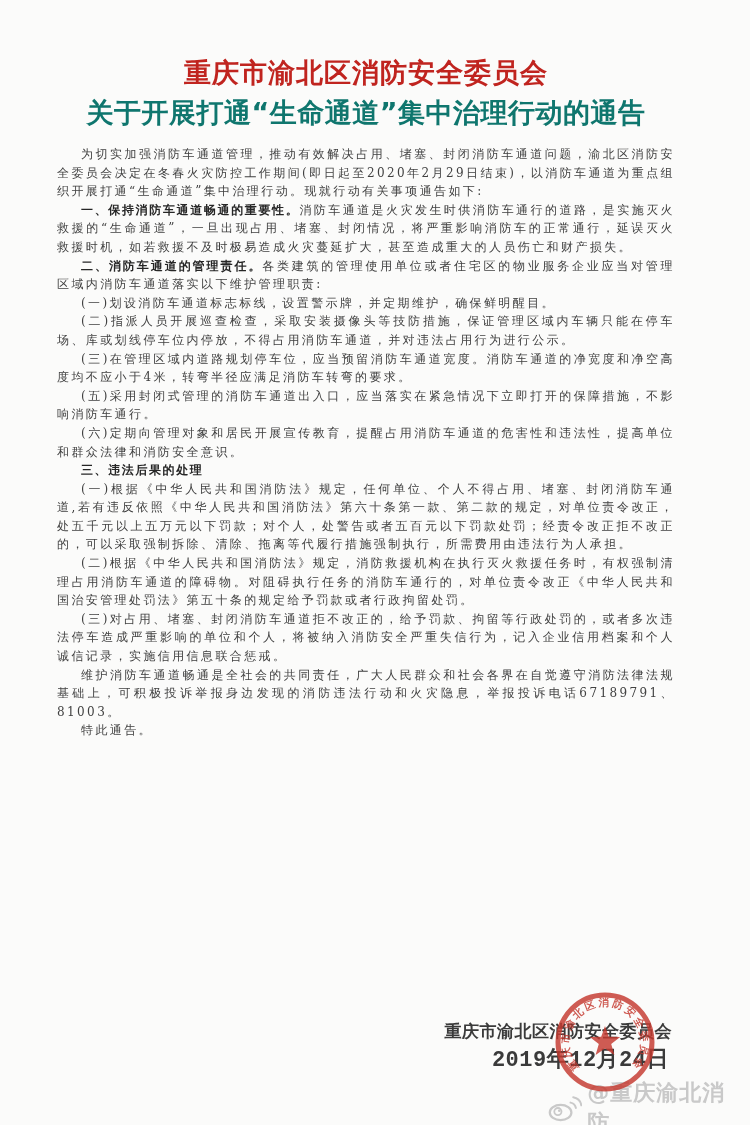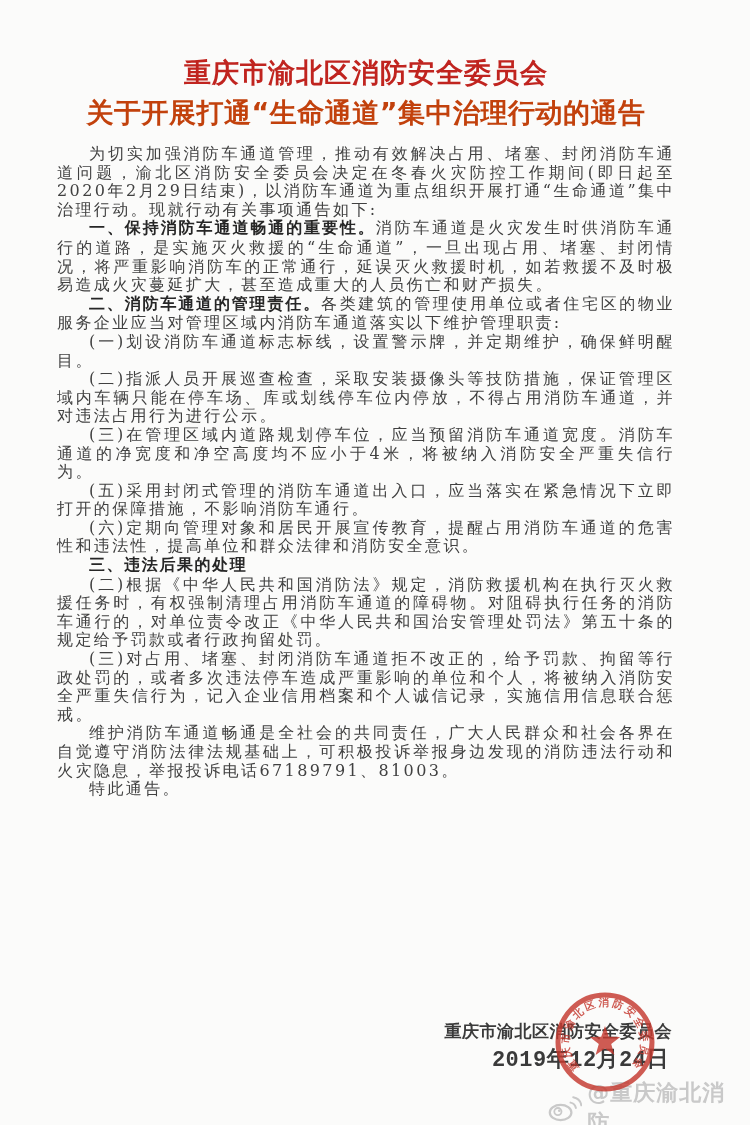--- a/index.html
+++ b/index.html
@@ -17,37 +17,37 @@
     font-weight:700;font-size:27px;line-height:34px;
     letter-spacing:1px;
     color:#c0241f;
   }
   .notice-title{
     margin:6px 0 0;
     text-align:center;
     font-family:"DejaVu Sans","Liberation Sans",sans-serif;
     font-weight:700;font-size:27px;line-height:34px;
     letter-spacing:0.5px;
-    color:#c2410c;
+    color:#0f766e;
   }
   .body-text{
     margin:15px 57px 0 57px;
   }
   .para{
     margin:0;
     text-indent:2em;
-    font-size:16px;
+    font-size:12px;
     line-height:18.6px;
     letter-spacing:2.4px;
     color:#414141;
     text-align:justify;
     text-justify:inter-character;
   }
   .para strong{
-    font-family:Liberation Mono, monospace;
+    font-family:Liberation Sans, sans-serif;
     font-weight:700;
     color:#262626;
     letter-spacing:1.6px;
   }
   .sig-org{
     position:absolute;top:1020px;right:60px;
     font-family:"DejaVu Sans","Liberation Sans",sans-serif;
     font-weight:700;font-size:17px;color:#3a3a3a;letter-spacing:0.5px;
   }
   .sig-date{
@@ -79,24 +79,25 @@
 
   <h1 class="org-title">重庆市渝北区消防安全委员会</h1>
   <h2 class="notice-title">关于开展打通“生命通道”集中治理行动的通告</h2>
 
   <div class="body-text" id="paragraphs">
       <p class="para"><span>为切实加强消防车通道管理，推动有效解决占用、堵塞、封闭消防车通道问题，渝北区消防安全委员会决定在冬春火灾防控工作期间(即日起至2020年2月29日结束)，以消防车通道为重点组织开展打通“生命通道”集中治理行动。现就行动有关事项通告如下:</span></p>
       <p class="para"><strong>一、保持消防车通道畅通的重要性。</strong><span>消防车通道是火灾发生时供消防车通行的道路，是实施灭火救援的“生命通道”，一旦出现占用、堵塞、封闭情况，将严重影响消防车的正常通行，延误灭火救援时机，如若救援不及时极易造成火灾蔓延扩大，甚至造成重大的人员伤亡和财产损失。</span></p>
       <p class="para"><strong>二、消防车通道的管理责任。</strong><span>各类建筑的管理使用单位或者住宅区的物业服务企业应当对管理区域内消防车通道落实以下维护管理职责:</span></p>
       <p class="para"><span>(一)划设消防车通道标志标线，设置警示牌，并定期维护，确保鲜明醒目。</span></p>
       <p class="para"><span>(二)指派人员开展巡查检查，采取安装摄像头等技防措施，保证管理区域内车辆只能在停车场、库或划线停车位内停放，不得占用消防车通道，并对违法占用行为进行公示。</span></p>
-      <p class="para"><span>(三)在管理区域内道路规划停车位，应当预留消防车通道宽度。消防车通道的净宽度和净空高度均不应小于4米，将被纳入消防安全严重失信行为。</span></p>
+      <p class="para"><span>(三)在管理区域内道路规划停车位，应当预留消防车通道宽度。消防车通道的净宽度和净空高度均不应小于4米，转弯半径应满足消防车转弯的要求。</span></p>
       <p class="para"><span>(五)采用封闭式管理的消防车通道出入口，应当落实在紧急情况下立即打开的保障措施，不影响消防车通行。</span></p>
       <p class="para"><span>(六)定期向管理对象和居民开展宣传教育，提醒占用消防车通道的危害性和违法性，提高单位和群众法律和消防安全意识。</span></p>
       <p class="para"><strong>三、违法后果的处理</strong></p>
+      <p class="para"><span>(一)根据《中华人民共和国消防法》规定，任何单位、个人不得占用、堵塞、封闭消防车通道,若有违反依照《中华人民共和国消防法》第六十条第一款、第二款的规定，对单位责令改正，处五千元以上五万元以下罚款；对个人，处警告或者五百元以下罚款处罚；经责令改正拒不改正的，可以采取强制拆除、清除、拖离等代履行措施强制执行，所需费用由违法行为人承担。</span></p>
       <p class="para"><span>(二)根据《中华人民共和国消防法》规定，消防救援机构在执行灭火救援任务时，有权强制清理占用消防车通道的障碍物。对阻碍执行任务的消防车通行的，对单位责令改正《中华人民共和国治安管理处罚法》第五十条的规定给予罚款或者行政拘留处罚。</span></p>
       <p class="para"><span>(三)对占用、堵塞、封闭消防车通道拒不改正的，给予罚款、拘留等行政处罚的，或者多次违法停车造成严重影响的单位和个人，将被纳入消防安全严重失信行为，记入企业信用档案和个人诚信记录，实施信用信息联合惩戒。</span></p>
       <p class="para"><span>维护消防车通道畅通是全社会的共同责任，广大人民群众和社会各界在自觉遵守消防法律法规基础上，可积极投诉举报身边发现的消防违法行动和火灾隐息，举报投诉电话67189791、81003。</span></p>
       <p class="para"><span>特此通告。</span></p>
     </div>
 
   <div class="sig-org">重庆市渝北区消防安全委员会</div>
   <div class="sig-date">2019年12月24日</div>
 
   <svg class="seal" viewBox="0 0 118 118" xmlns="http://www.w3.org/2000/svg">

